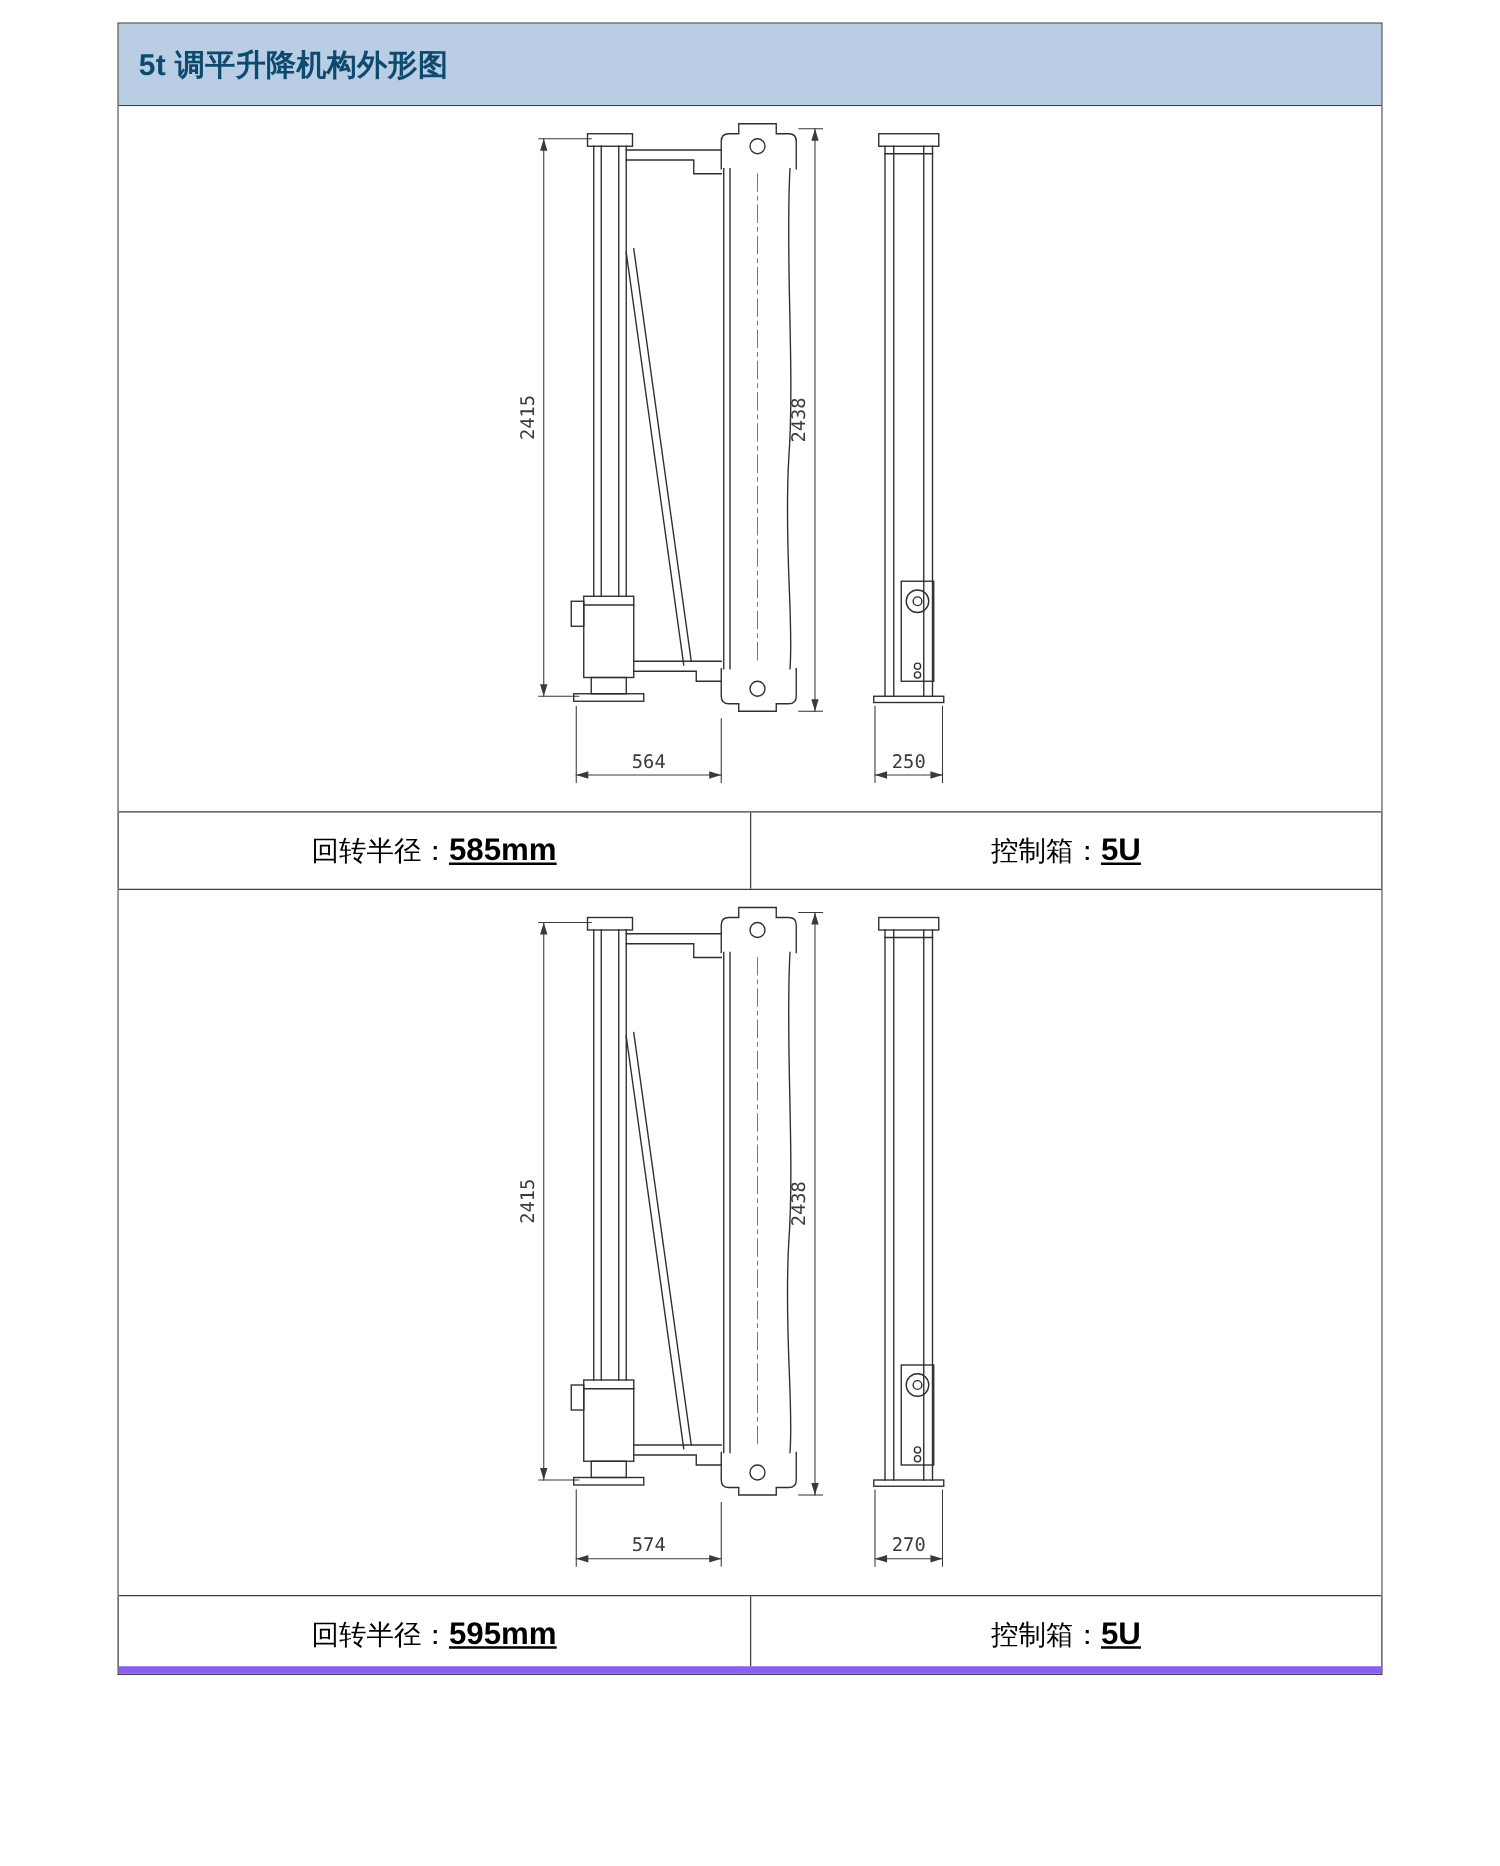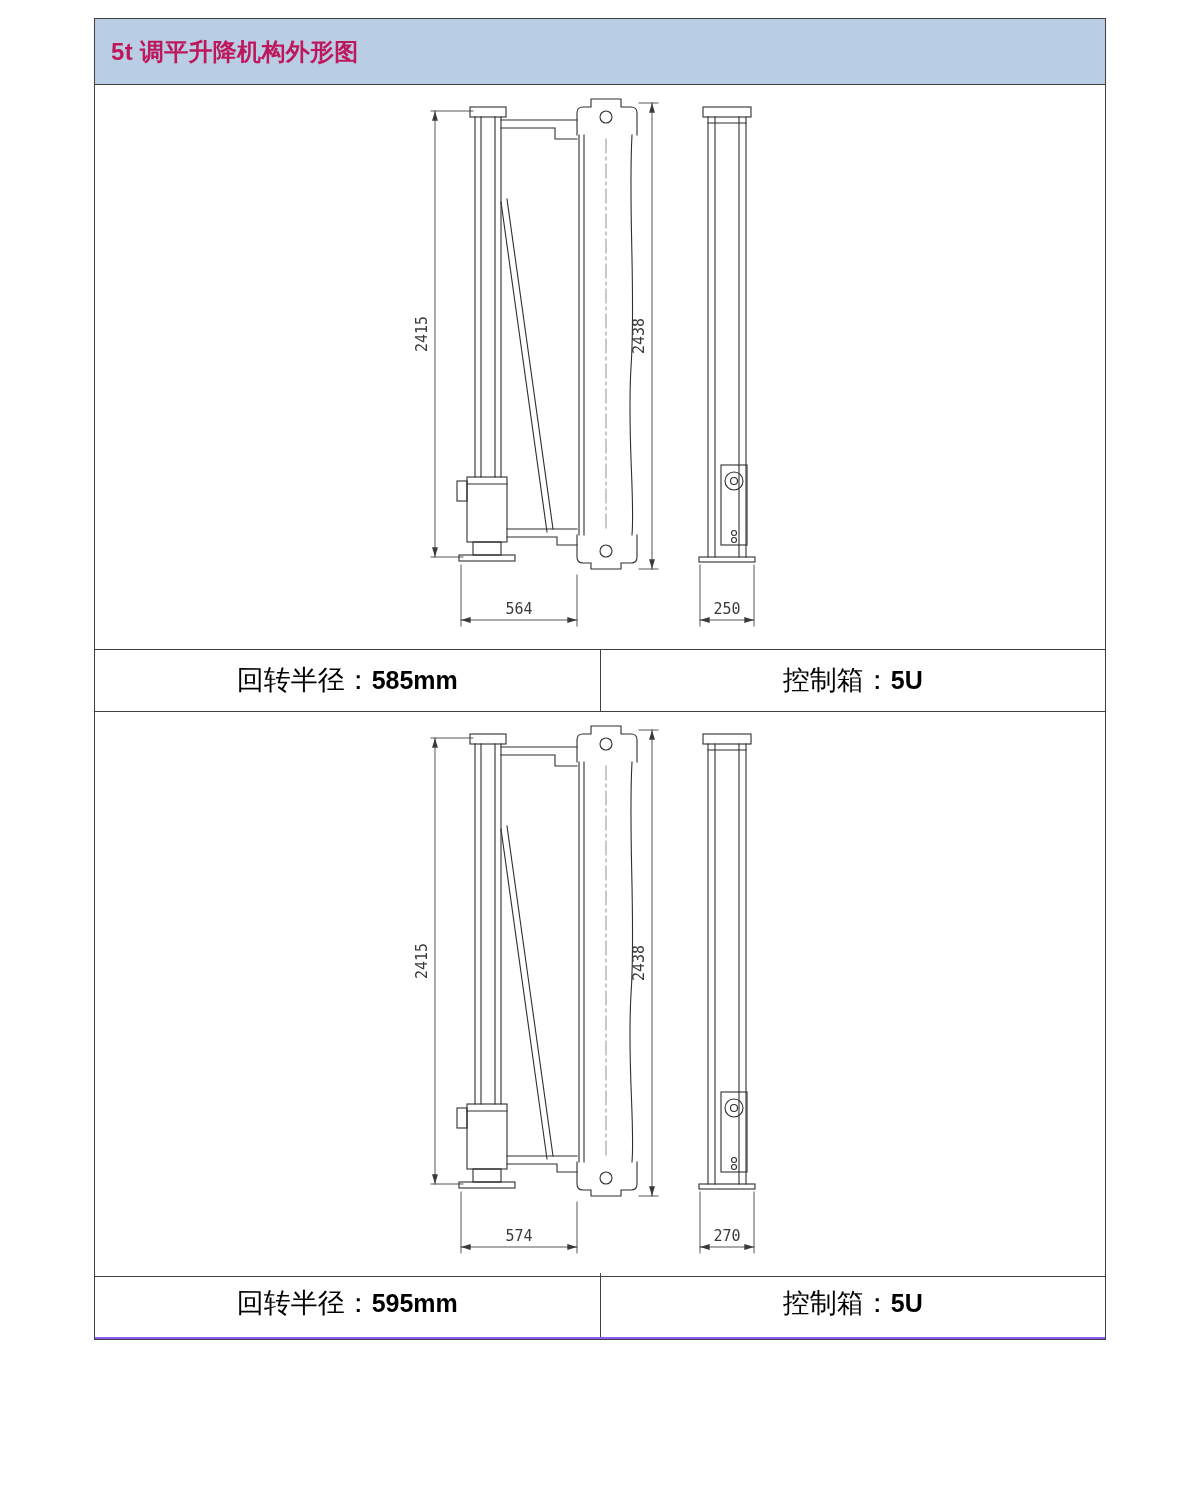--- a/index.html
+++ b/index.html
@@ -1,29 +1,29 @@
 <!DOCTYPE html>
 <html><head>
 <meta charset="utf-8">
 <style>
   * { margin:0; padding:0; box-sizing:border-box; }
   html,body { background:#ffffff; }
   body { font-family:"Liberation Sans", sans-serif; }
   .page { width:1200px; height:1493px; background:#ffffff; position:relative; overflow:hidden; }
   .doc-table { width:1012px; margin:18px auto 0 auto; border:1px solid #404040; background:#ffffff; }
   .sec-header { height:66px; background:#b9cde5; display:flex; align-items:center; padding-left:16px; border-bottom:1px solid #404040; }
-  .sec-title { font-size:24px; font-weight:bold; color:#be185d; letter-spacing:0.3px; }
+  .sec-title { font-size:24px; font-weight:bold; color:#0c4a6e; letter-spacing:0.3px; }
   .drawing-cell { height:565px; background:#ffffff; border-bottom:1px solid #404040; }
   .drawing-cell svg { display:block; width:100%; height:100%; }
   .spec-row { display:flex; height:62px; border-bottom:1px solid #404040; }
-  .spec-row.last { border-bottom:2px solid #8b5cf6;align-items:flex-end; }
+  .spec-row.last { border-bottom:6px solid #8b5cf6; }
   .spec-cell { flex:1; text-align:center; line-height:60px; white-space:nowrap; }
   .spec-cell + .spec-cell { border-left:1px solid #404040; }
-  .spec-label { font-family:"Liberation Serif", serif; font-size:27px; color:#000000; }
-  .spec-value { font-family:"Liberation Sans", sans-serif; font-size:25px; font-weight:bold; color:#000000; }
+  .spec-label { font-family:"Liberation Serif", serif; font-size:22px; color:#000000; }
+  .spec-value { font-family:"Liberation Sans", sans-serif; font-size:25px; font-weight:bold; color:#000000;text-decoration:underline; }
   .dim-text { font-family:"DejaVu Sans Mono", monospace; }
 </style>
 </head>
 <body>
 
 <div class="page">
   <div class="doc-table">
 
     <div class="sec-header">
       <span class="sec-title">5t 调平升降机构外形图</span>

